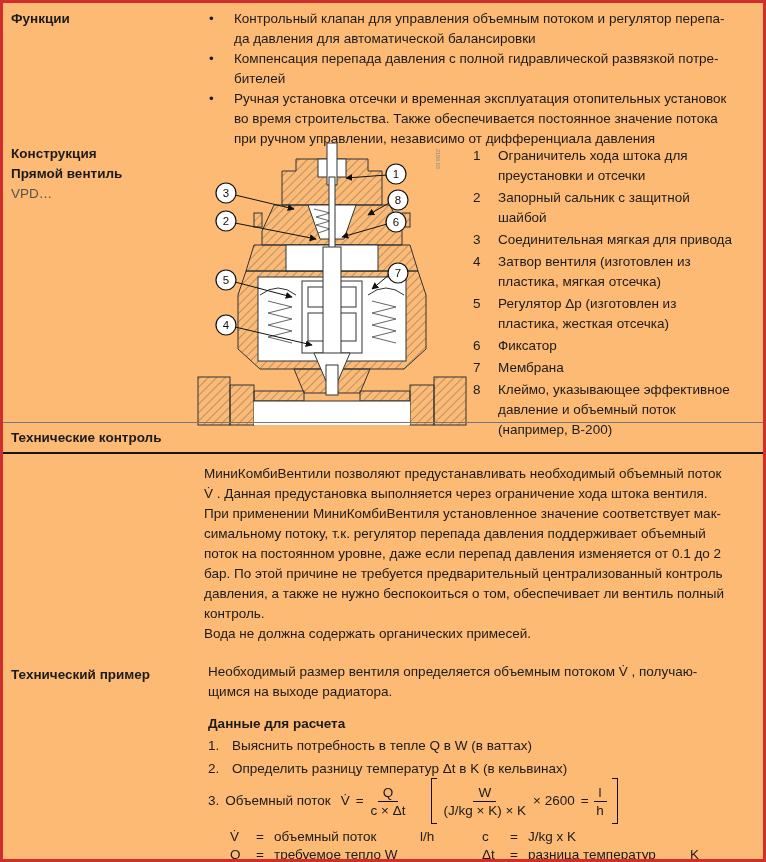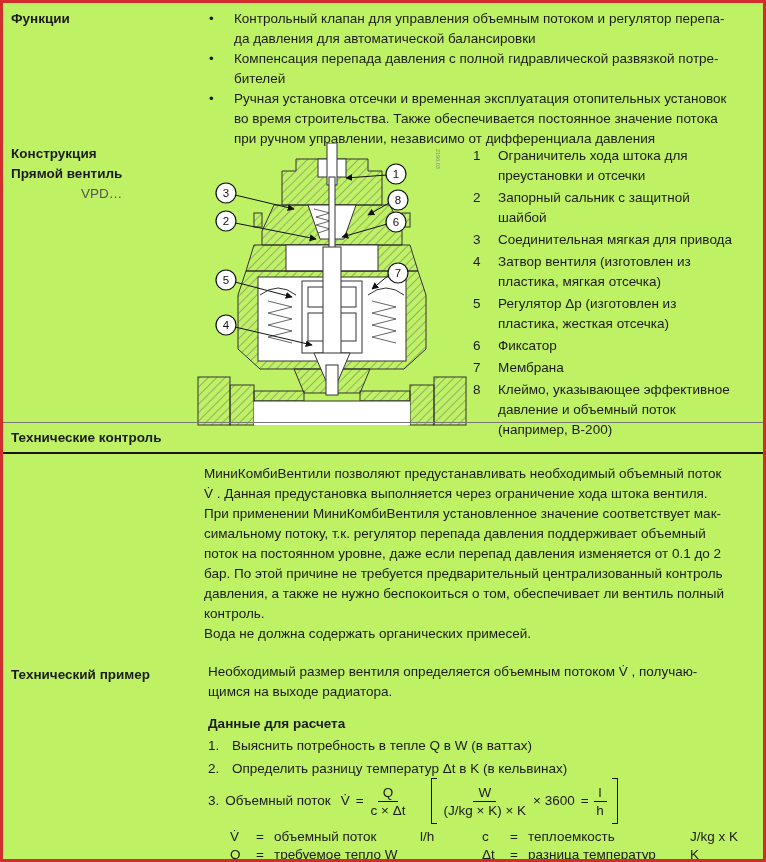--- a/index.html
+++ b/index.html
@@ -1,28 +1,28 @@
 <!DOCTYPE html>
 <html><head>
 <meta charset="utf-8">
 <style>
   html,body{margin:0;padding:0;background:#fff;}
   .page{
     position:relative;width:766px;height:862px;box-sizing:border-box;
-    border:3px solid #d22d2d;background:#bef264;overflow:hidden;
+    border:3px solid #d22d2d;background:#fdba74;overflow:hidden;
     font-family:"Liberation Sans","DejaVu Sans",sans-serif;
     color:#1b1b1b;font-size:13.5px;line-height:20px;
   }
   .abs{position:absolute;}
   .bold{font-weight:bold;}
   .lines{white-space:pre-line;}
   
   .sec-label{left:8px;font-weight:bold;font-size:13.5px;}
   .construction-label div{line-height:20px;}
-  .vpd{font-weight:normal;color:#555;text-align:right;}
+  .vpd{font-weight:normal;color:#555;}
   
   .bullets{left:203px;top:6px;width:556px;}
   .bullet-row{display:flex;margin:0;}
   .bullet-row .dot{width:25px;flex:0 0 25px;text-align:left;padding-left:3px;}
   .bullet-row .btext{flex:1;}
   
   .parts{left:470px;top:143px;width:292px;}
   .part-row{display:flex;margin-bottom:2px;}
   .part-row .pnum{flex:0 0 16px;margin-right:9px;}
   .part-row .ptext{flex:1;}
@@ -263,39 +263,38 @@
       <span>=</span>
       <span class="frac">
         <span class="num">Q</span>
         <span class="den">c × Δt</span>
       </span>
       <span class="brk brk-l"></span>
       <span class="frac">
         <span class="num">W</span>
         <span class="den">(J/kg × K) × K</span>
       </span>
-      <span>× 3600</span>
+      <span>× 2600</span>
       <span class="gap"></span>
       <span>=</span>
       <span class="frac">
         <span class="num">l</span>
         <span class="den">h</span>
       </span>
       <span class="brk brk-r"></span>
     </span>
   </div>
 
   <div class="abs legend-row legend-r1">
     <span class="lg-sym">V̇</span>
     <span class="lg-eq">=</span>
     <span class="lg-label">объемный поток</span>
     <span class="lg-unit">l/h</span>
     <span class="lg-sym2">c</span>
     <span class="lg-eq2">=</span>
-    <span class="lg-label2">теплоемкость</span>
     <span class="lg-unit2">J/kg x K</span>
   </div>
   <div class="abs legend-row legend-r2">
     <span class="lg-sym">Q</span>
     <span class="lg-eq">=</span>
     <span class="lg-label">требуемое тепло W</span>
     <span class="lg-unit"></span>
     <span class="lg-sym2">Δt</span>
     <span class="lg-eq2">=</span>
     <span class="lg-label2">разница температур</span>

